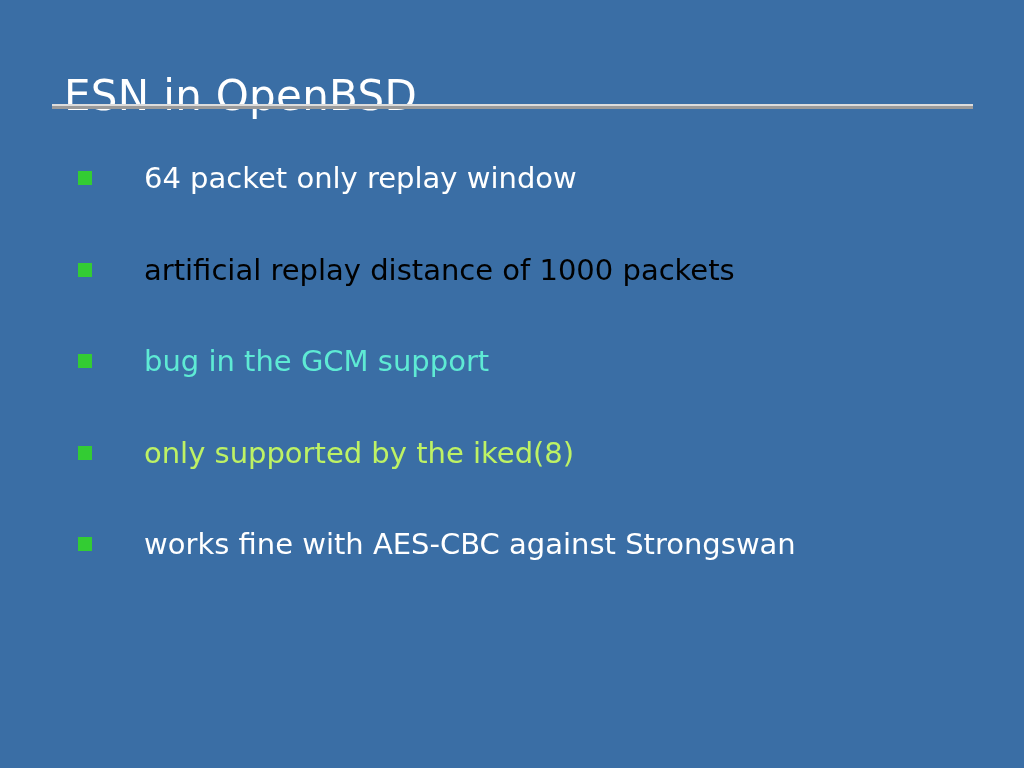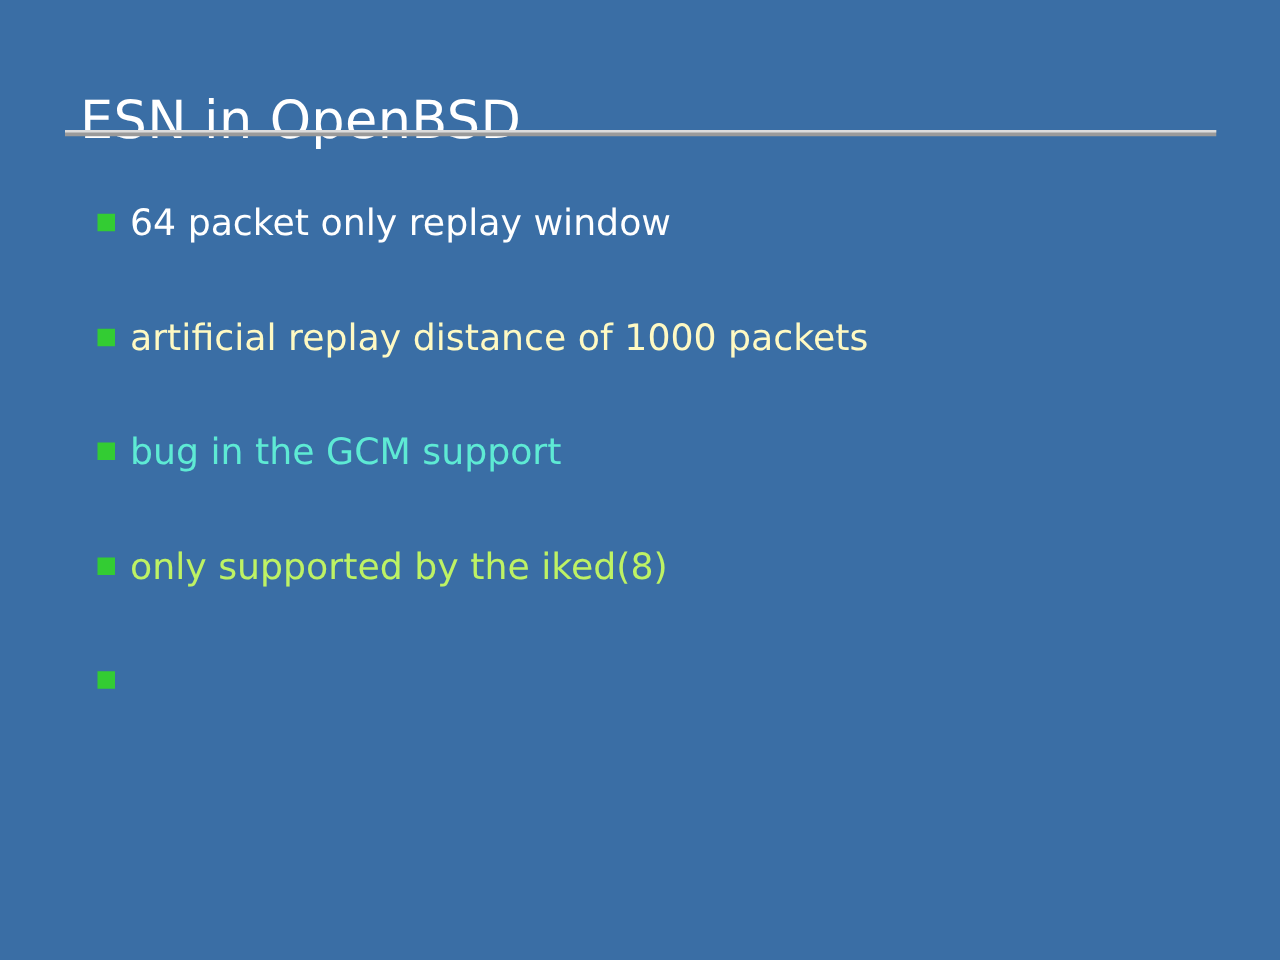--- a/index.html
+++ b/index.html
@@ -68,52 +68,54 @@
     margin-top: 11px;
     margin-right: 12px;
   }
   .bullet-text {
     flex: 0 1 auto;
     font-size: 29px;
     line-height: 36px;
     color: #ffffff;
     white-space: nowrap;
     font-family: "DejaVu Sans", sans-serif;
+    margin-left: 40px;
   }
 </style>
 </head>
 <body style="background: rgb(58, 110, 165);">
 
 <div id="slide" style="background: rgb(58, 110, 165);">
 
   <h1 id="slide-title" style="color: rgb(255, 255, 255);">ESN in OpenBSD</h1>
 
   <div id="title-rule" style="background: rgb(154, 154, 154); border-top-color: rgb(220, 220, 220);"></div>
 
   <ul id="bullet-list">
 
     <li class="bullet-item">
       <span class="bullet-marker" style="background: rgb(51, 204, 51);"></span>
       <span class="bullet-text" style="color: rgb(255, 255, 255);">64 packet only replay window</span>
     </li>
 
     <li class="bullet-item">
       <span class="bullet-marker" style="background: rgb(51, 204, 51);"></span>
-      <span class="bullet-text" style="color: #fef9c3;">artificial replay distance of 1000 packets</span>
+      <span class="bullet-text" style="color: #000000;">artificial replay distance of 1000 packets</span>
     </li>
 
     <li class="bullet-item">
       <span class="bullet-marker" style="background: rgb(51, 204, 51);"></span>
       <span class="bullet-text" style="color: #5eead4;">bug in the GCM support</span>
     </li>
 
     <li class="bullet-item">
       <span class="bullet-marker" style="background: rgb(51, 204, 51);"></span>
       <span class="bullet-text" style="color: #bef264;">only supported by the iked(8)</span>
     </li>
 
     <li class="bullet-item">
       <span class="bullet-marker" style="background: rgb(51, 204, 51);"></span>
+      <span class="bullet-text" style="color: rgb(255, 255, 255);">works fine with AES-CBC against Strongswan</span>
     </li>
 
   </ul>
 
 </div>
 
 </body></html>

